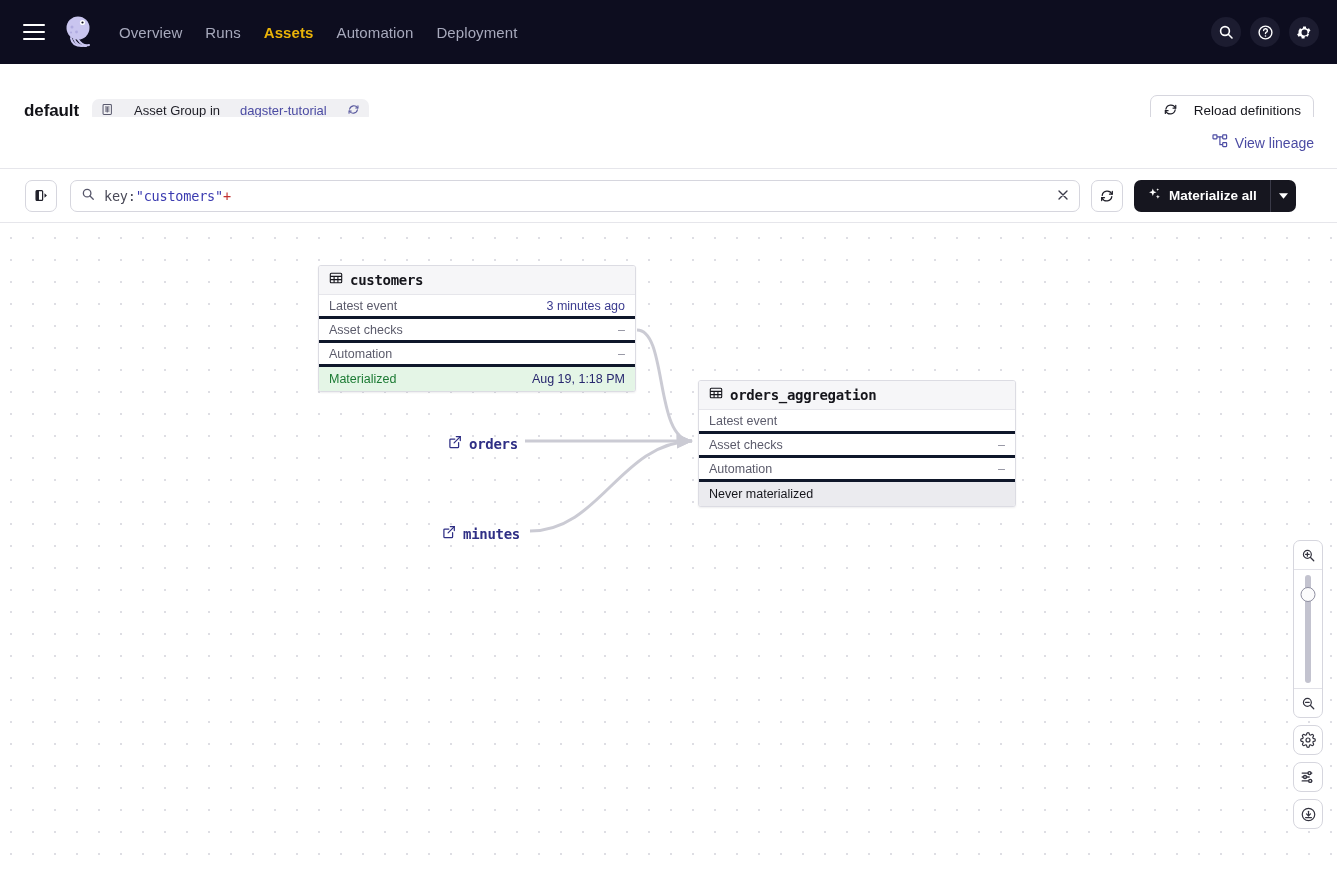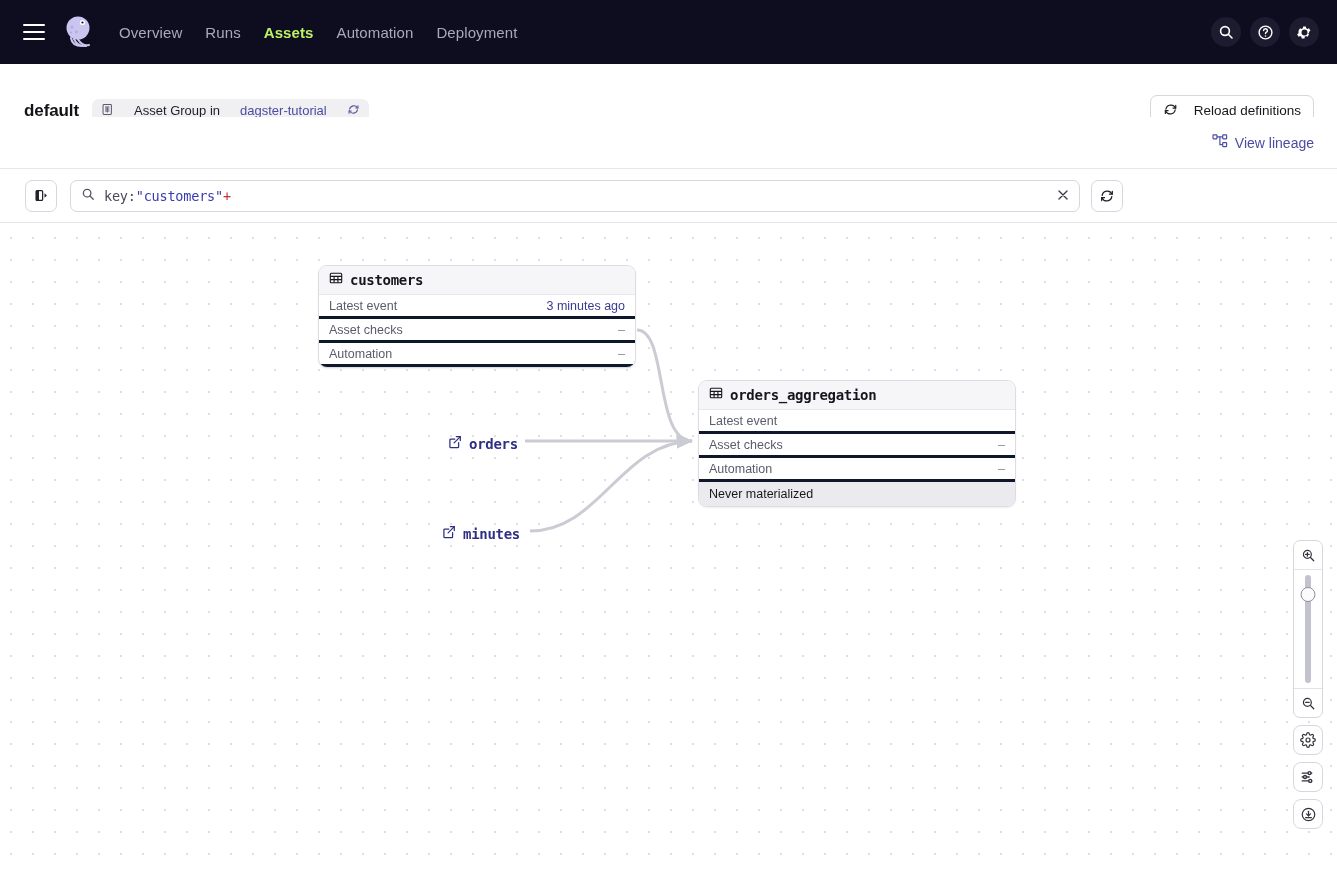--- a/index.html
+++ b/index.html
@@ -22,21 +22,21 @@
     display: flex; flex-direction: column; justify-content: space-between;
     cursor: pointer;
   }
   .hamburger i { display: block; height: 2px; background: #ffffff; border-radius: 1px; }
   .logo { width: 38px; height: 38px; margin-right: 22px; cursor: pointer; }
   .navlinks { display: flex; align-items: center; gap: 23px; }
   .navlink {
     font-size: 15px; color: #a7a9bc; text-decoration: none;
     cursor: pointer; letter-spacing: .1px;
   }
-  .navlink.active { color: #bef264; font-weight: 700; }
+  .navlink.active { color: #eab308; font-weight: 700; }
   .nav-right {
     position: absolute; right: 18px; top: 0; height: 64px;
     display: flex; align-items: center; gap: 9px;
   }
   .navbtn {
     width: 30px; height: 30px; border-radius: 50%;
     background: #1c1c30;
     display: flex; align-items: center; justify-content: center;
     cursor: pointer;
   }
@@ -140,21 +140,21 @@
     overflow: hidden;
   }
   .edges { position: absolute; top: 0; left: 0; width: 1337px; height: 650px; }
 
   
   .node {
     position: absolute;
     width: 318px;
     background: #fff;
     border: 1px solid #dcdce3;
-    border-radius: 9px;
+    border-radius: 3px;
     box-shadow: 0 1px 2px rgba(16,16,32,.07);
     overflow: hidden;
     cursor: pointer;
   }
   .node-head {
     height: 29px; background: #f6f6f8; border-bottom: 1px solid #e6e6eb;
     display: flex; align-items: center; gap: 7px; padding: 0 10px;
   }
   .node-title {
     font-family: "DejaVu Sans Mono", monospace;
@@ -341,20 +341,37 @@
       </span>
     </div>
     <div class="refresh-btn">
       <svg width="16" height="16" viewBox="0 0 16 16" fill="none" stroke="#20202a" stroke-width="1.3" stroke-linecap="round">
         <path d="M12.9 6.1A5.1 5.1 0 003.2 7.3"></path>
           <path d="M3.1 9.9a5.1 5.1 0 009.7-1.2"></path>
         <path d="M13.3 3.4v2.8h-2.8"></path>
           <path d="M2.7 12.5V9.7h2.8"></path>
       </svg>
     </div>
+    <div class="mat-group">
+      <div class="mat-main">
+        <span>
+          <svg width="15" height="15" viewBox="0 0 16 16" fill="#ffffff">
+            <path d="M6.2 1.6l1.1 2.9 2.9 1.1-2.9 1.1-1.1 2.9-1.1-2.9L2.2 5.6l2.9-1.1z"></path>
+            <path d="M11.6 8.2l.62 1.6 1.6.62-1.6.62-.62 1.6-.62-1.6-1.6-.62 1.6-.62z"></path>
+            <path d="M11.4 1.3l.42 1.1 1.1.42-1.1.42-.42 1.1-.42-1.1-1.1-.42 1.1-.42z"></path>
+          </svg>
+        </span>
+        <span>Materialize all</span>
+      </div>
+      <div class="mat-caret">
+        <svg width="9" height="6" viewBox="0 0 10 6" fill="#ffffff">
+            <path d="M0 0h10L5 6z"></path>
+          </svg>
+      </div>
+    </div>
   </div>
 
   <div class="canvas">
 
     <svg class="edges">
       <defs>
         <marker id="arrow" viewBox="0 0 10 10" refX="8.6" refY="5" markerWidth="6" markerHeight="6" orient="auto-start-reverse">
           <path d="M 0 1 L 9 5 L 0 9 z" fill="#cbcbd4"></path>
         </marker>
       </defs>
@@ -380,20 +397,24 @@
         <span class="lbl">Latest event</span>
         <span class="val link">3 minutes ago</span>
       </div>
       <div class="node-row">
         <span class="lbl">Asset checks</span>
         <span class="val dash">–</span>
       </div>
       <div class="node-row">
         <span class="lbl">Automation</span>
         <span class="val dash">–</span>
+      </div>
+      <div class="node-row mat last">
+        <span class="lbl">Materialized</span>
+        <span class="val">Aug 19, 1:18 PM</span>
       </div>
     </div>
 
     <div class="node" style="left:698px; top:157px;">
       <div class="node-head">
         <span>
           <svg width="14" height="14" viewBox="0 0 14 14" fill="none" stroke="#16161c" stroke-width="1.1">
             <rect x="1.3" y="2.2" width="11.4" height="9.6" rx="1"></rect>
             <path d="M1.3 5.4h11.4M1.3 8.6h11.4M5.1 5.4v6.4M8.9 5.4v6.4"></path>
           </svg>

